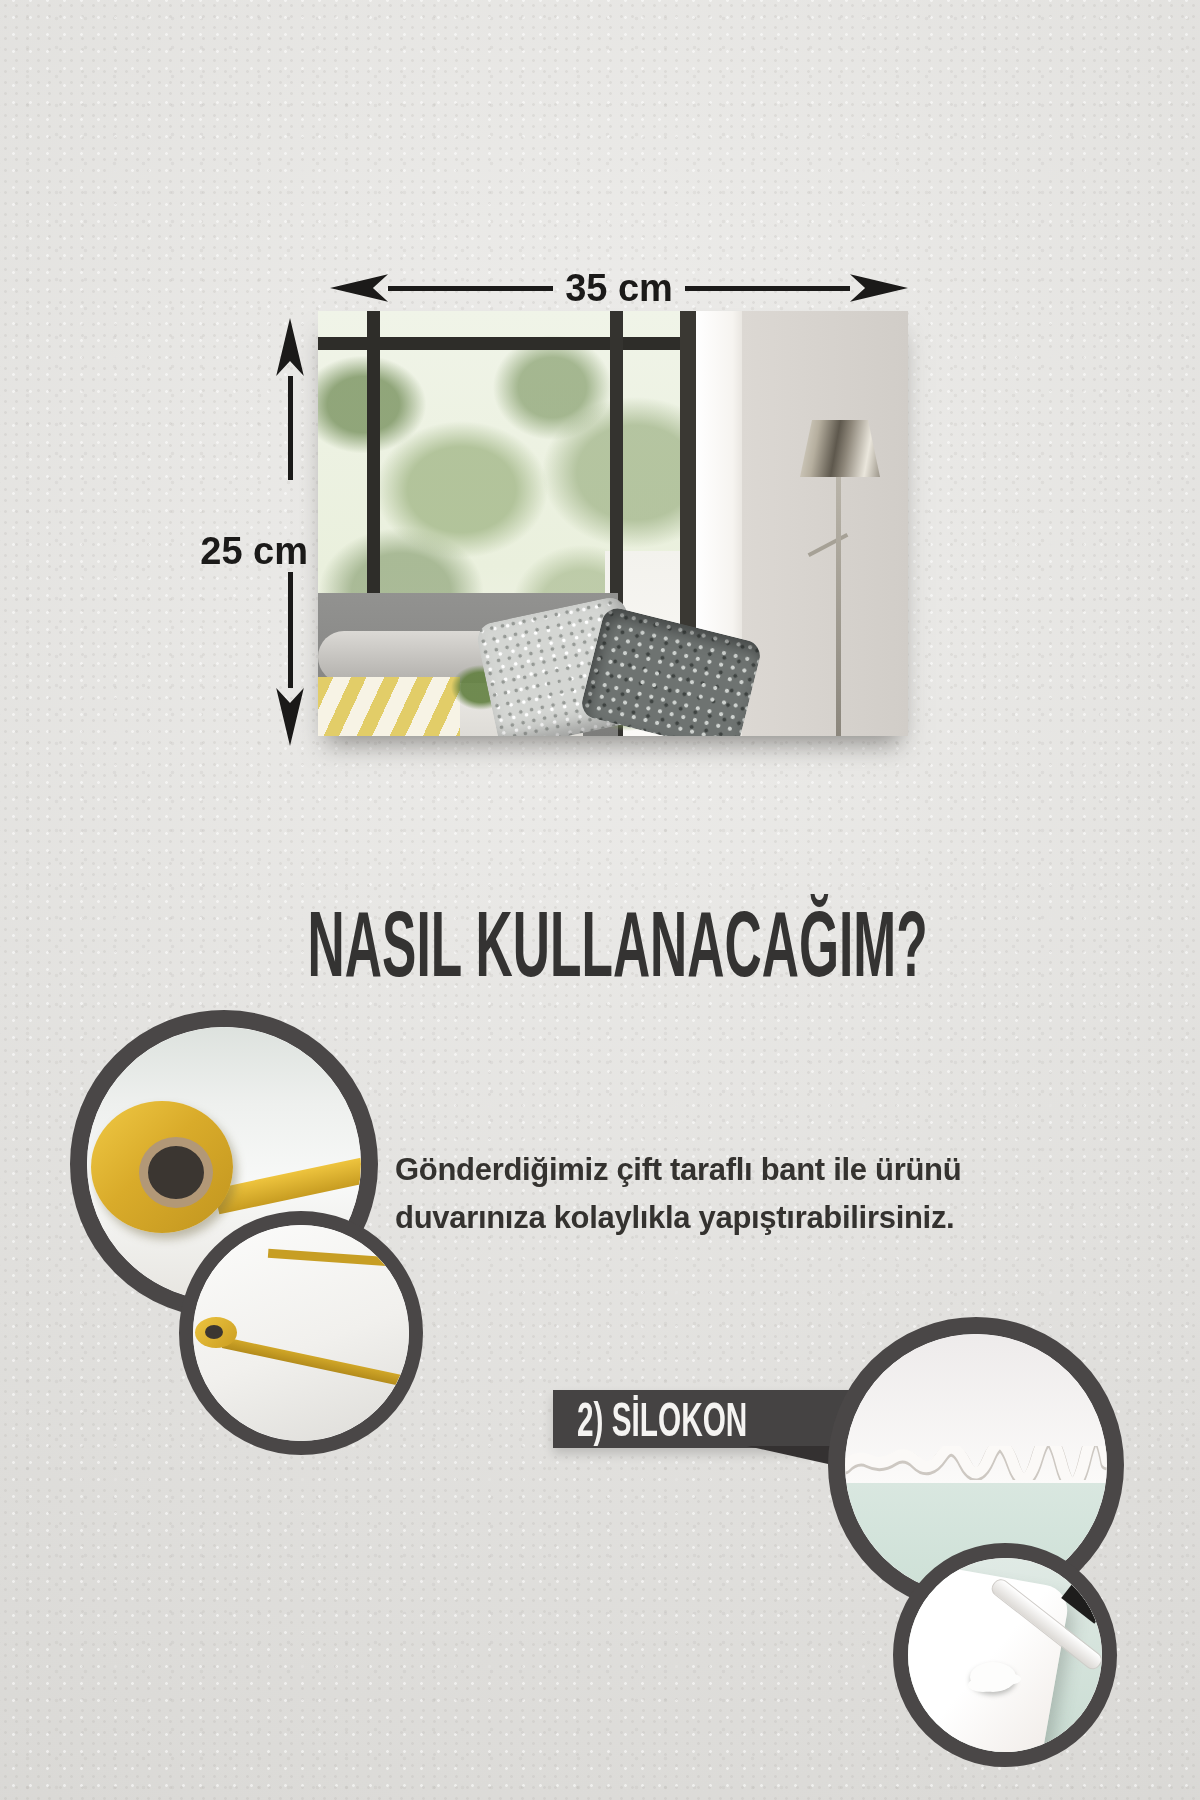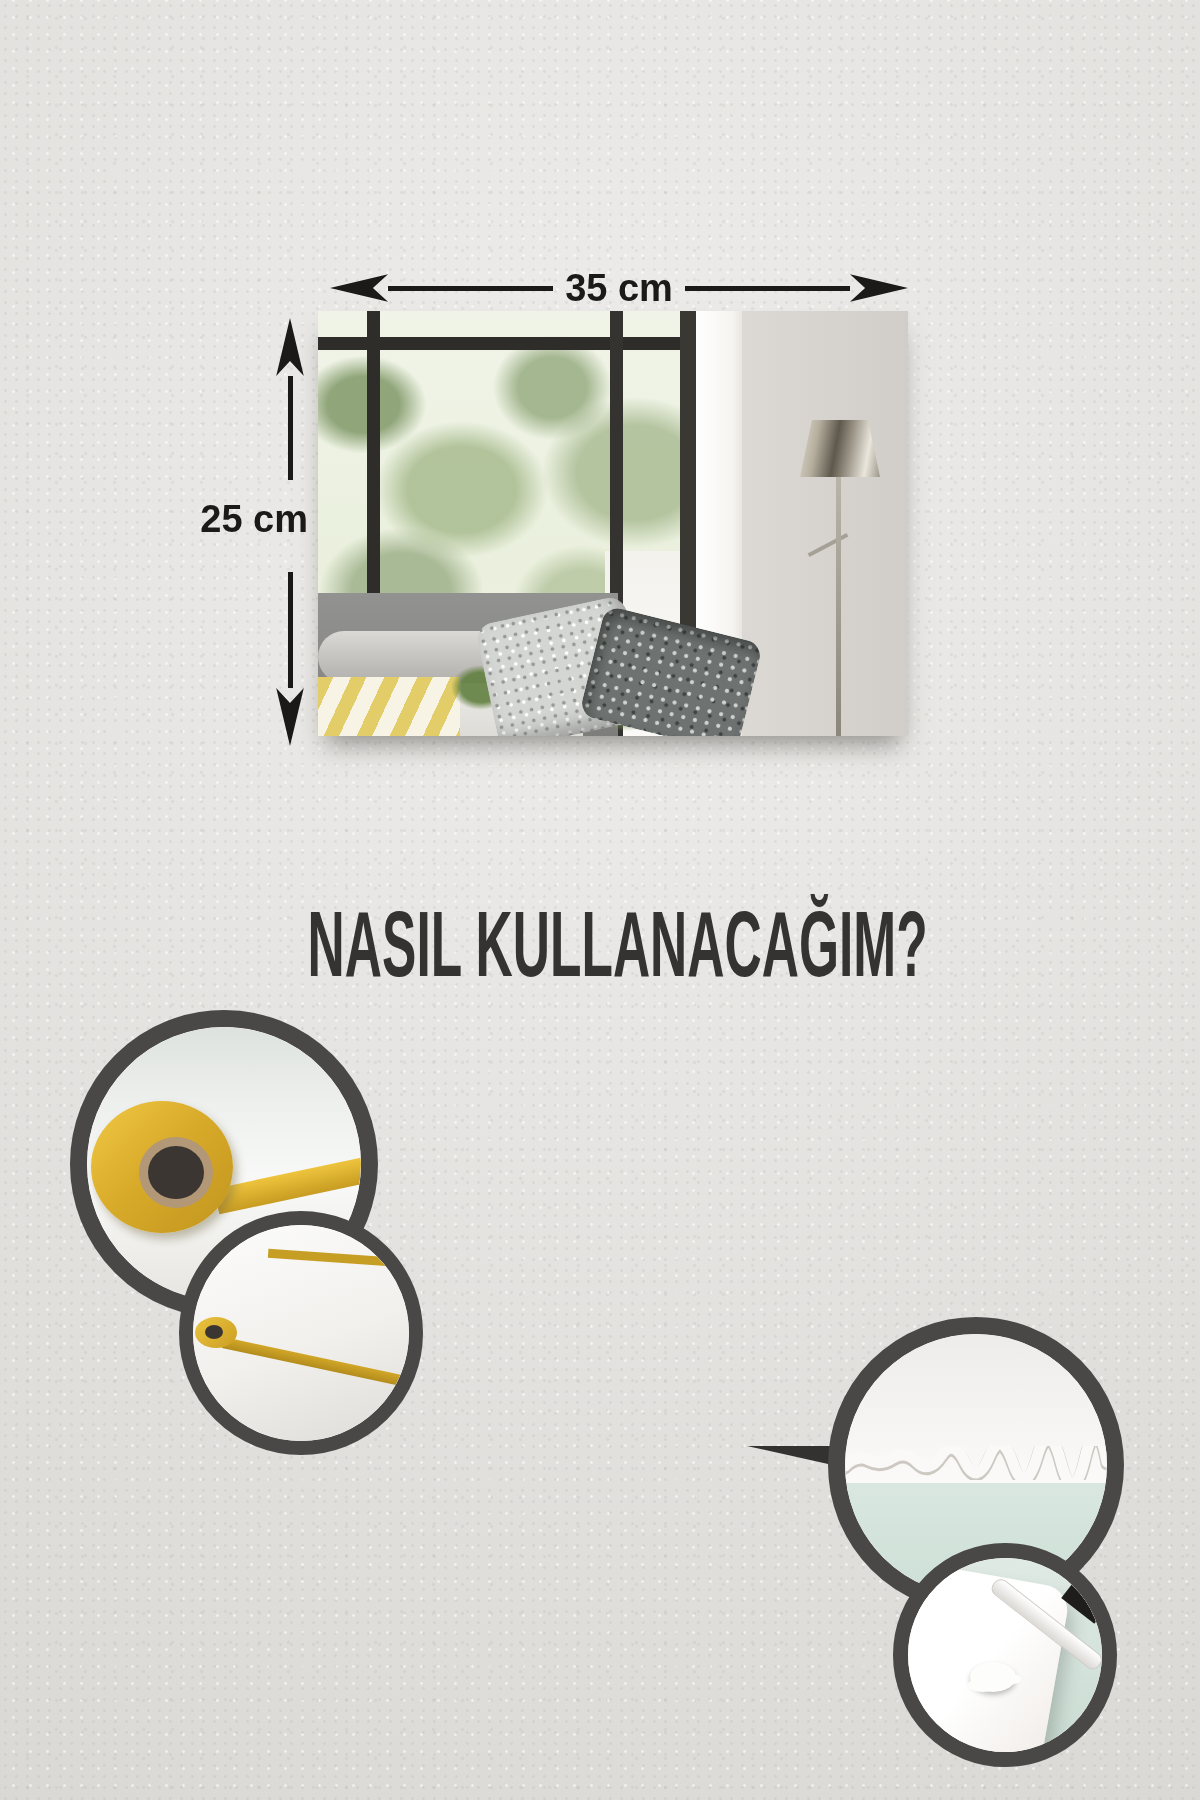--- a/index.html
+++ b/index.html
@@ -14,21 +14,21 @@
       radial-gradient(120% 90% at 50% 28%, rgba(255,255,255,.30), rgba(121,119,115,.14));
     background-size:11px 11px,17px 17px,29px 29px,100% 100%;
     background-position:0 0,5px 9px,13px 4px,0 0;
   }
   .abs{position:absolute;}
 
   
   .dim-ink{background:#1b1a19;}
   .dim-h{left:330px;top:266px;width:578px;height:44px;display:flex;align-items:center;z-index:1;}
   .dim-h .seg{height:5px;flex:1;}
-  .dim-label{font-size:38px;font-weight:bold;color:#1b1a19;letter-spacing:0px;white-space:nowrap;}
+  .dim-label{font-size:38px;font-weight:bold;color:#1b1a19;letter-spacing:0px;white-space:nowrap;margin-top:32px;}
   .dim-h .dim-label{margin:9px 12px;}
   .arrow{background:#1b1a19;flex:none;}
   .arrow-left {width:58px;height:30px;clip-path:polygon(0 50%,100% 4%,74% 50%,100% 96%);}
   .arrow-right{width:58px;height:30px;clip-path:polygon(100% 50%,0 4%,26% 50%,0 96%);}
   .arrow-up   {width:30px;height:58px;clip-path:polygon(50% 0,96% 100%,50% 74%,4% 100%);}
   .arrow-down {width:30px;height:58px;clip-path:polygon(50% 100%,96% 0,50% 26%,4% 0);}
   .dim-v{left:270px;top:318px;width:40px;height:428px;display:flex;flex-direction:column;align-items:center;z-index:1;}
   .dim-v .seg{width:5px;}
   .dim-v .seg1{height:104px;}
   .dim-v .gap{height:92px;}
@@ -174,21 +174,25 @@
     <div class="abs stripe-pillow"></div>
     <div class="abs plant"></div>
     <div class="abs pillow-light"></div>
     <div class="abs pillow-dark"></div>
   </div>
 
   <div class="abs title-wrap">
     <span class="title-text">NASIL KULLANACAĞIM?</span>
   </div>
 
-
+  <div class="abs para para1">Gönderdiğimiz çift taraflı bant ile ürünü duvarınıza kolaylıkla yapıştırabilirsiniz.</div>
+
+  <div class="abs bar bar2">
+    <span class="bar-label">2) SİLOKON</span>
+  </div>
   <div class="abs bar2-fold"></div>
 
   <div class="abs circle c1">
     <div class="circle-inner">
       <div class="tape-strip-1"></div>
       <div class="tape-roll">
         <div class="tape-roll-hole"></div>
       </div>
     </div>
   </div>

